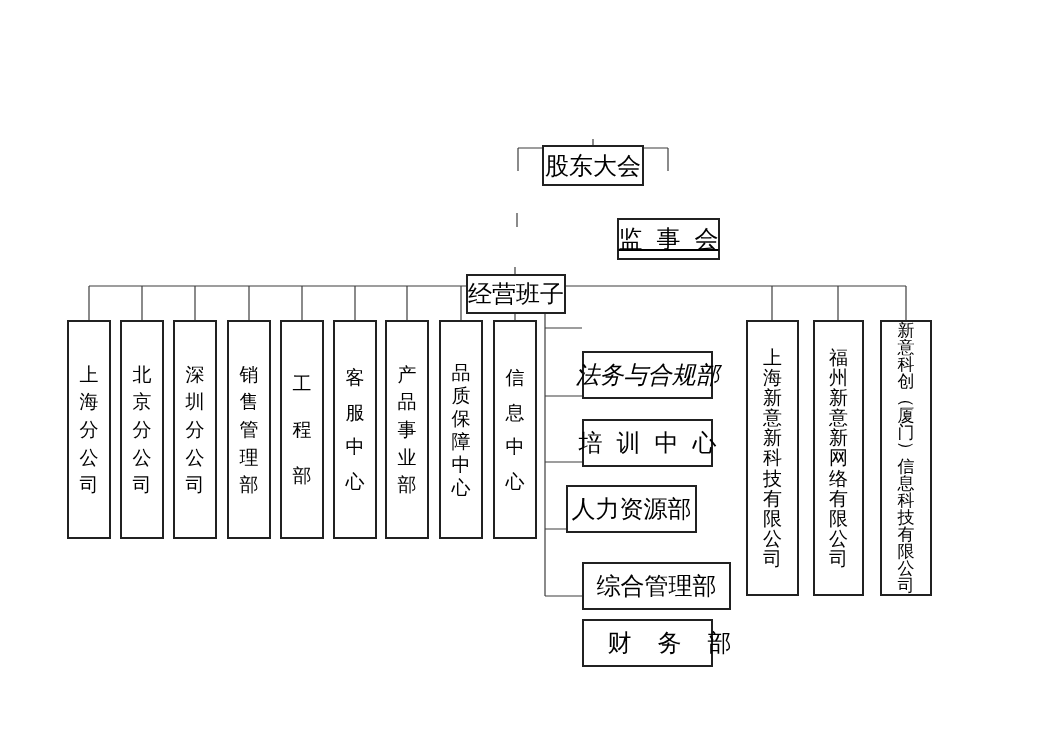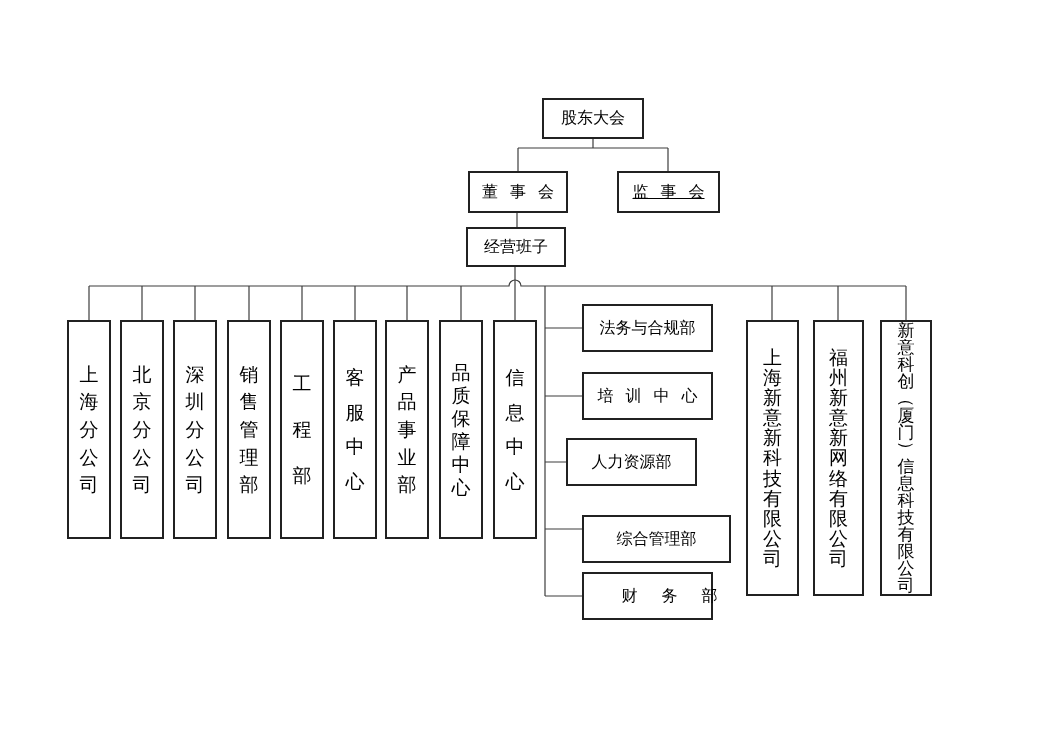--- a/index.html
+++ b/index.html
@@ -25,23 +25,24 @@
   .node {
     position: absolute;
     box-sizing: border-box;
     border: 2px solid #212121;
     background: #ffffff;
     display: flex;
     align-items: center;
     justify-content: center;
   }
   .hnode {
-    font-size: 16px;
+    font-size: 24px;
     white-space: pre;
     word-spacing: 8px;
+    margin-top: 47px;
   }
   .hnode.sp2 { word-spacing: 20px; }
   .vnode { font-size: 19px; }
   .vnode.small { font-size: 17px; }
   .vstack {
     display: flex;
     flex-direction: column;
     align-items: center;
     justify-content: space-around;
   }
@@ -96,21 +97,20 @@
       <path d="M545 328 H582"></path>
       <path d="M545 396 H582"></path>
       <path d="M545 462 H582"></path>
       <path d="M545 529 H582"></path>
       <path d="M545 596 H582"></path>
     </g>
   </svg>
 
   <div class="node hnode" style="left:542px; top:98px; width:102px; height:41px;">股东大会</div>
 
-  <div class="node hnode" style="left:468px; top:171px; width:100px; height:42px;">董 事 会</div>
 
   <div class="node hnode" style="left:617px; top:171px; width:103px; height:42px;text-decoration:underline;">监 事 会</div>
 
   <div class="node hnode" style="left:466px; top:227px; width:100px; height:40px;font-family:Liberation Serif, serif;">经营班子</div>
 
   <div class="node vnode" style="left:67px; top:320px; width:44px; height:219px;">
     <div class="vstack vh-d">
         <span>上</span>
         <span>海</span>
         <span>分</span>
@@ -181,21 +181,21 @@
   </div>
   <div class="node vnode" style="left:493px; top:320px; width:44px; height:219px;">
     <div class="vstack vh-d">
         <span>信</span>
         <span>息</span>
         <span>中</span>
         <span>心</span>
       </div>
   </div>
 
-  <div class="node hnode" style="left:582px; top:304px; width:131px; height:48px;">法务与合规部</div>
+  <div class="node hnode" style="left:582px; top:304px; width:131px; height:48px;font-style:italic;">法务与合规部</div>
   <div class="node hnode" style="left:582px; top:372px; width:131px; height:48px;">培 训 中 心</div>
   <div class="node hnode" style="left:566px; top:438px; width:131px; height:48px;">人力资源部</div>
   <div class="node hnode" style="left:582px; top:515px; width:149px; height:48px;">综合管理部</div>
   <div class="node hnode sp2" style="left:582px; top:572px; width:131px; height:48px;padding-left:44px;">财 务 部</div>
 
   <div class="node vnode" style="left:746px; top:320px; width:53px; height:276px;">
     <div class="vstack vh-s">
         <span>上</span>
         <span>海</span>
         <span>新</span>

